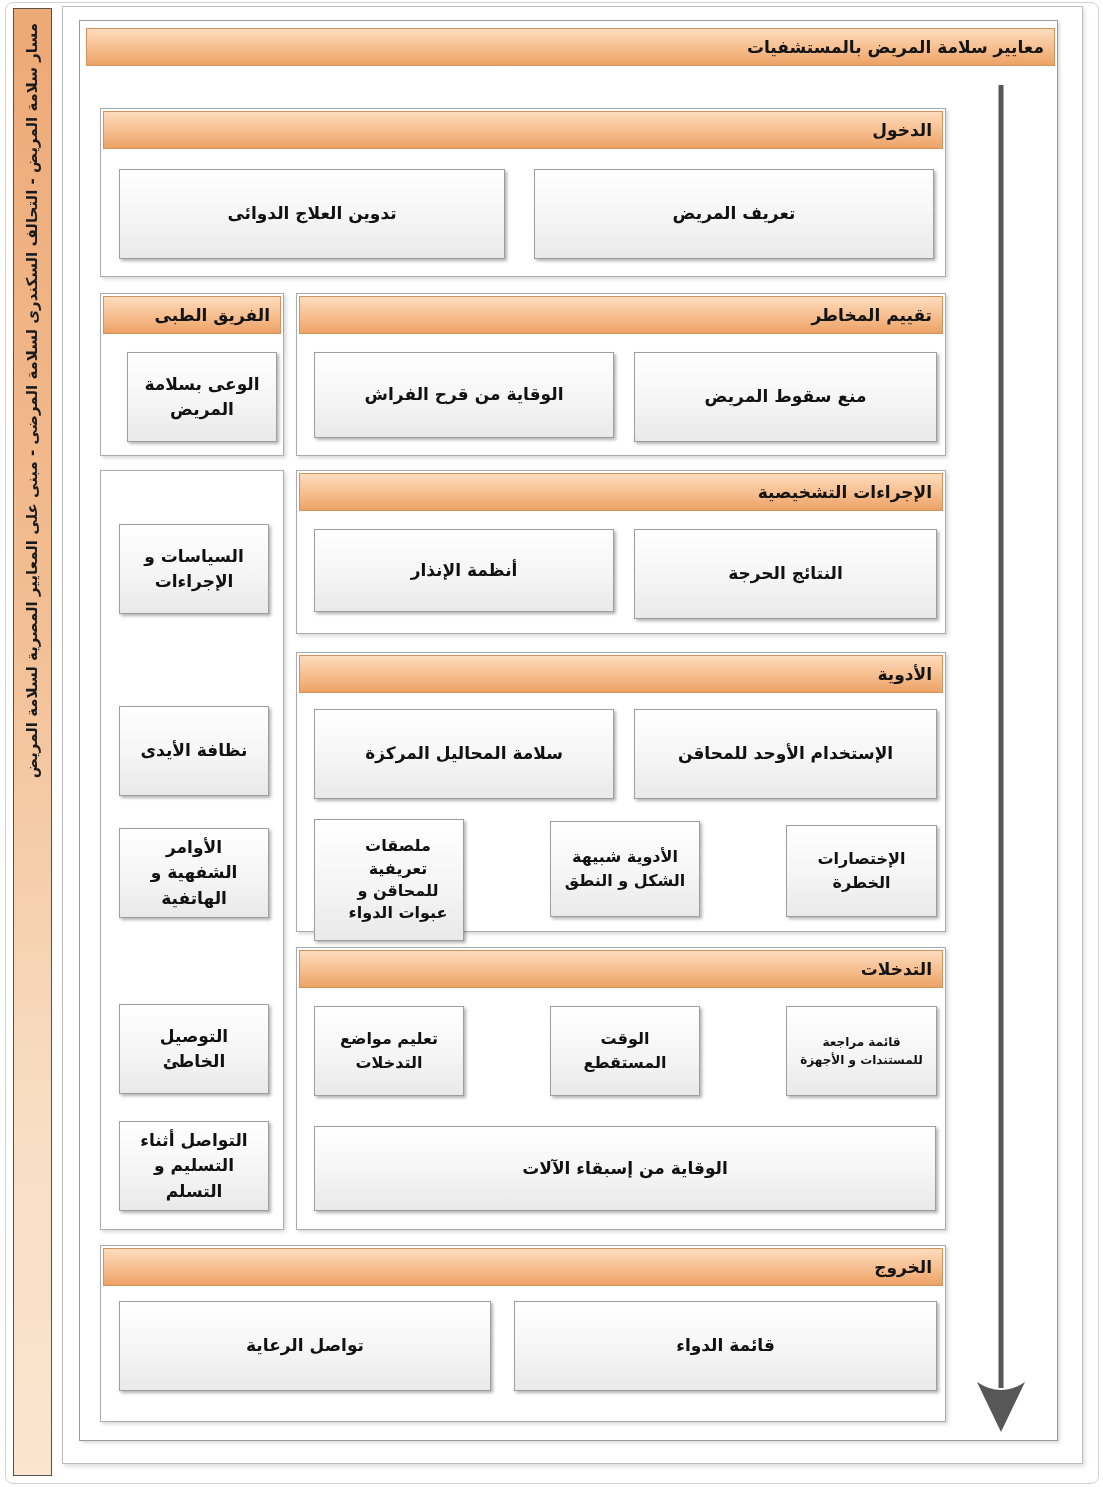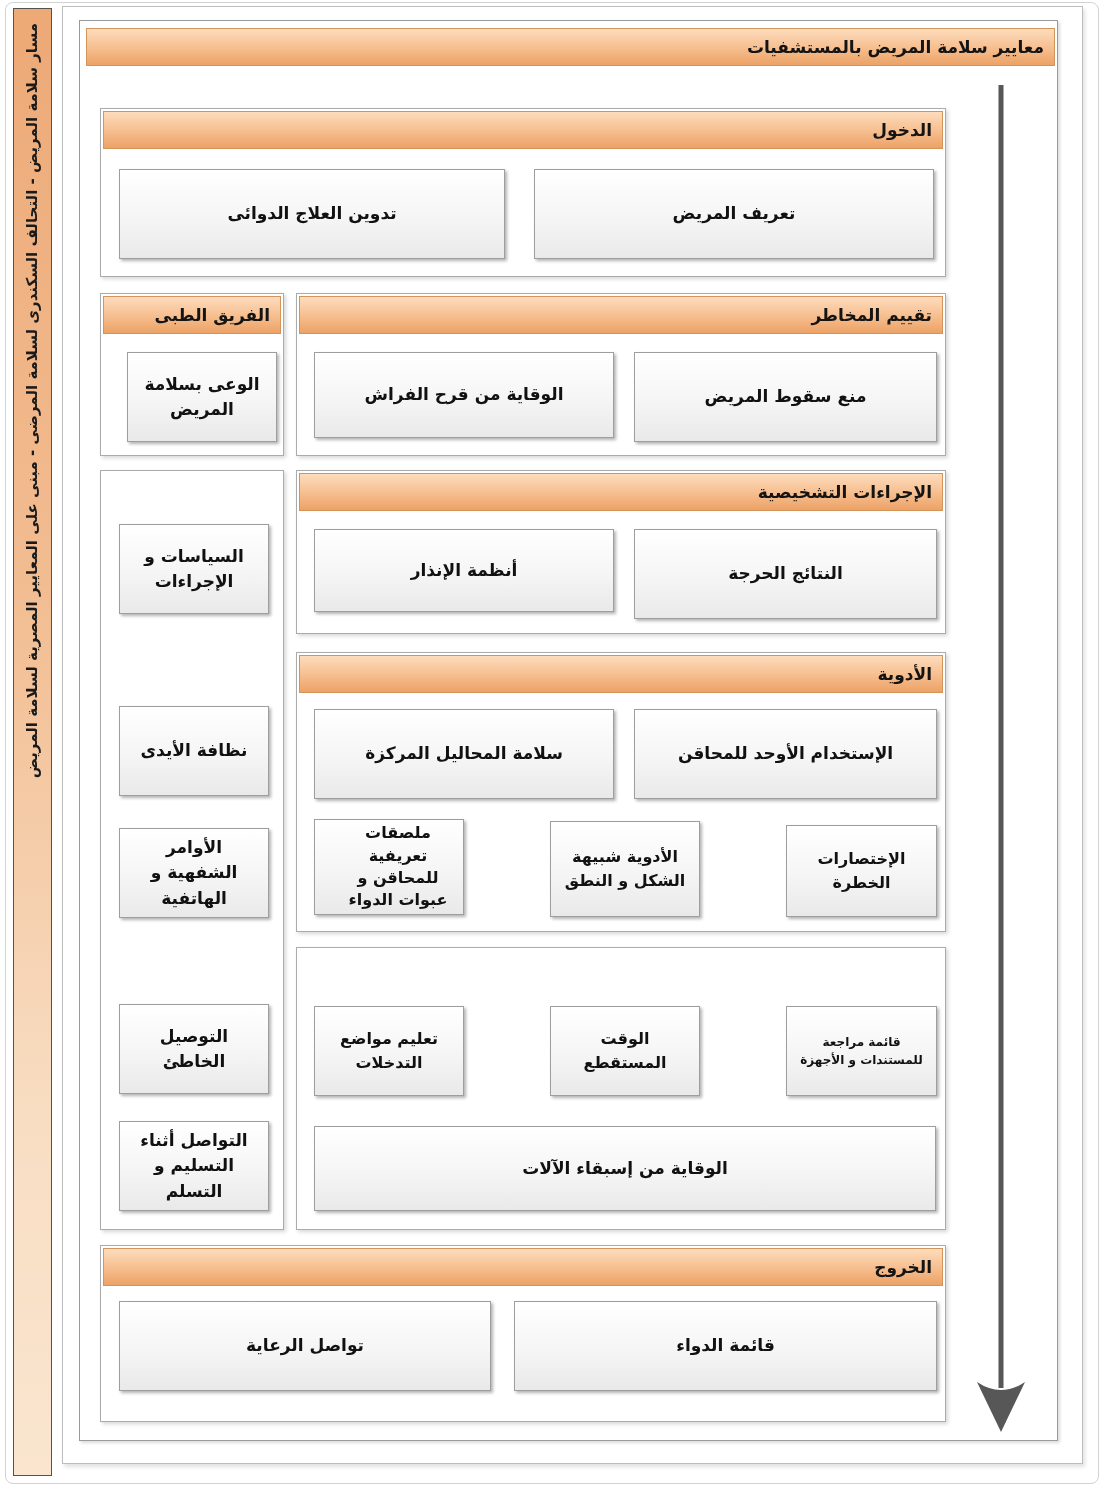--- a/index.html
+++ b/index.html
@@ -79,24 +79,25 @@
   <div class="box" style="left:337px;top:58px;width:303px;height:90px;">النتائج الحرجة</div>
   <div class="box" style="left:17px;top:58px;width:300px;height:83px;">أنظمة الإنذار</div>
 </div>
 
 <div class="container" style="left:296px;top:652px;width:650px;height:280px;">
   <div class="sec-header">الأدوية</div>
   <div class="box" style="left:337px;top:56px;width:303px;height:90px;">الإستخدام الأوحد للمحاقن</div>
   <div class="box" style="left:17px;top:56px;width:300px;height:90px;">سلامة المحاليل المركزة</div>
   <div class="box" style="left:489px;top:172px;width:151px;height:92px;font-size:16px;">الإختصارات الخطرة</div>
   <div class="box" style="left:253px;top:168px;width:150px;height:96px;font-size:16px;">الأدوية شبيهة الشكل و النطق</div>
-  <div class="box" style="left:17px;top:166px;width:150px;height:96px;font-size:16px;line-height:1.4;padding-left:28px;">ملصقات تعريفية للمحاقن و عبوات الدواء</div>
+  <div class="box" style="left:17px;top:166px;width:150px;height:122px;font-size:16px;line-height:1.4;padding-left:28px;">ملصقات تعريفية للمحاقن و عبوات الدواء</div>
 </div>
 
 <div class="container" style="left:296px;top:947px;width:650px;height:283px;">
+  <div class="sec-header">التدخلات</div>
   <div class="box" style="left:489px;top:58px;width:151px;height:90px;font-size:12px;">قائمة مراجعة للمستندات و الأجهزة</div>
   <div class="box" style="left:253px;top:58px;width:150px;height:90px;font-size:16px;">الوقت المستقطع</div>
   <div class="box" style="left:17px;top:58px;width:150px;height:90px;font-size:16px;">تعليم مواضع التدخلات</div>
   <div class="box" style="left:17px;top:178px;width:622px;height:85px;">الوقاية من إسبقاء الآلات</div>
 </div>
 
 <div class="container" style="left:100px;top:1245px;width:846px;height:177px;">
   <div class="sec-header">الخروج</div>
   <div class="box" style="left:413px;top:55px;width:423px;height:90px;">قائمة الدواء</div>
   <div class="box" style="left:18px;top:55px;width:372px;height:90px;">تواصل الرعاية</div>

